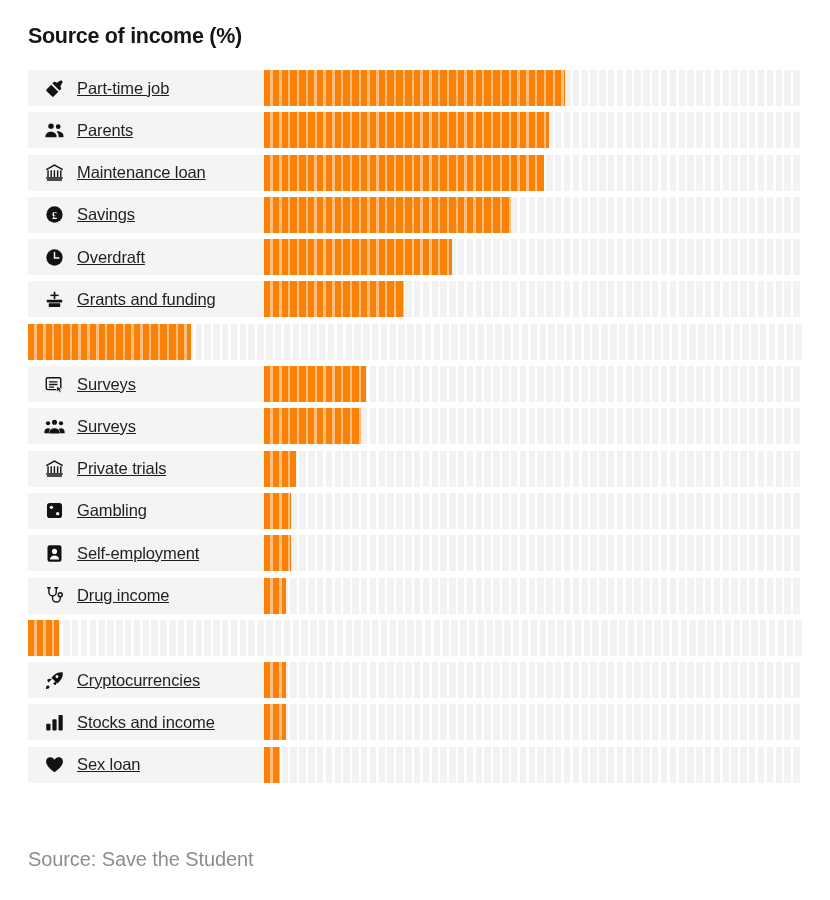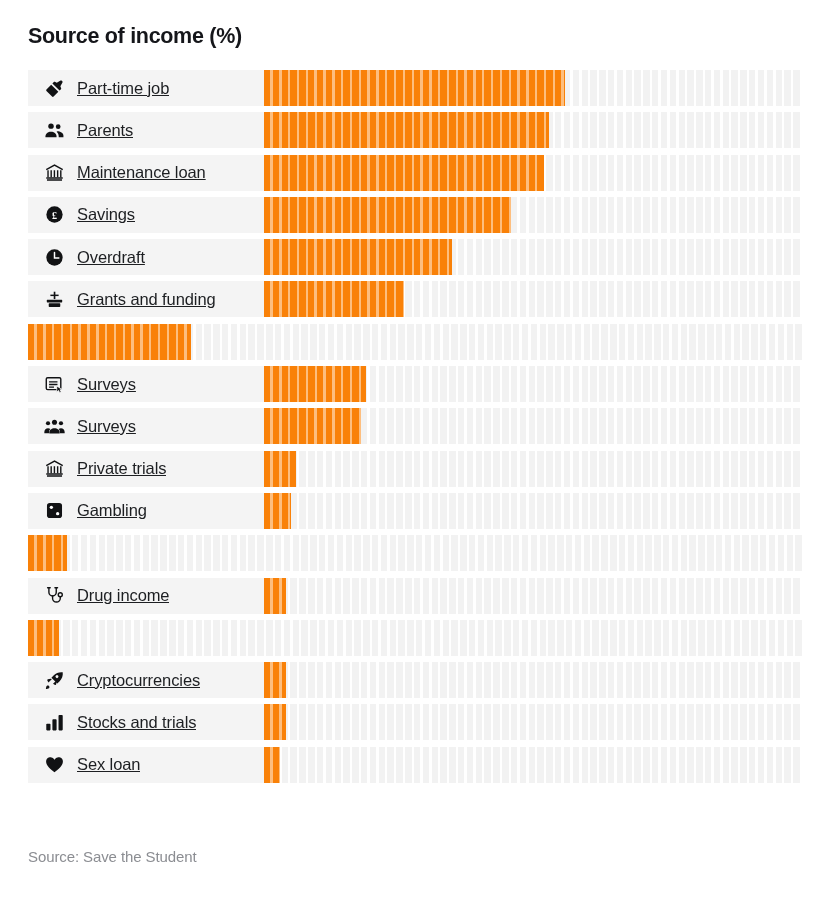--- a/index.html
+++ b/index.html
@@ -113,21 +113,21 @@
     justify-content: flex-end;
     font-size: 17px;
     font-weight: bold;
     color: #1b1c1f;
     letter-spacing: -0.2px;
   }
   #chart-source {
     position: absolute;
     left: 28px;
     top: 848px;
-    font-size: 15px;
+    font-size: 20px;
     color: #8b8d92;
     letter-spacing: -0.1px;
   }
 </style>
 </head>
 <body>
 
 <div id="chart-root">
 
   <div id="chart-title">Source of income (%)</div>
@@ -294,20 +294,30 @@
             </svg>
           </span>
           <span class="row-name">Gambling</span>
         </div>
         <div class="bar-track">
           <div class="bar-fill" style="width: 5%;"></div>
         </div>
         <div class="row-value">5%</div>
       </div>
       <div class="row">
+        <div class="row-label">
+          <span class="icon">
+            <svg width="21" height="21" viewBox="0 0 24 24">
+              <rect x="4" y="2.6" width="16" height="18.8" rx="2.4" fill="#111214"></rect>
+              <circle cx="12" cy="9.6" r="2.9" fill="#ffffff"></circle>
+              <path d="M6.9 18.4c0-2.6 2.3-4.2 5.1-4.2s5.1 1.6 5.1 4.2v.5H6.9v-.5z" fill="#ffffff"></path>
+            </svg>
+          </span>
+          <span class="row-name">Self-employment</span>
+        </div>
         <div class="bar-track">
           <div class="bar-fill" style="width: 5%;"></div>
         </div>
         <div class="row-value">5%</div>
       </div>
       <div class="row">
         <div class="row-label">
           <span class="icon">
             <svg width="21" height="21" viewBox="0 0 24 24" fill="none" stroke="#111214" stroke-width="1.6" stroke-linecap="round">
               <path d="M5.6 3.2v5.1a4.2 4.2 0 0 0 8.4 0V3.2"></path>
@@ -347,21 +357,21 @@
       </div>
       <div class="row">
         <div class="row-label">
           <span class="icon">
             <svg width="21" height="21" viewBox="0 0 24 24" fill="#111214">
               <rect x="2.6" y="13.4" width="4.8" height="7.6" rx="0.9"></rect>
               <rect x="9.6" y="8.2" width="4.8" height="12.8" rx="0.9"></rect>
               <rect x="16.6" y="3.4" width="4.8" height="17.6" rx="0.9"></rect>
             </svg>
           </span>
-          <span class="row-name">Stocks and trials</span>
+          <span class="row-name">Stocks and income</span>
         </div>
         <div class="bar-track">
           <div class="bar-fill" style="width: 4%;"></div>
         </div>
         <div class="row-value">4%</div>
       </div>
       <div class="row">
         <div class="row-label">
           <span class="icon">
             <svg width="21" height="21" viewBox="0 0 24 24" fill="#111214">

